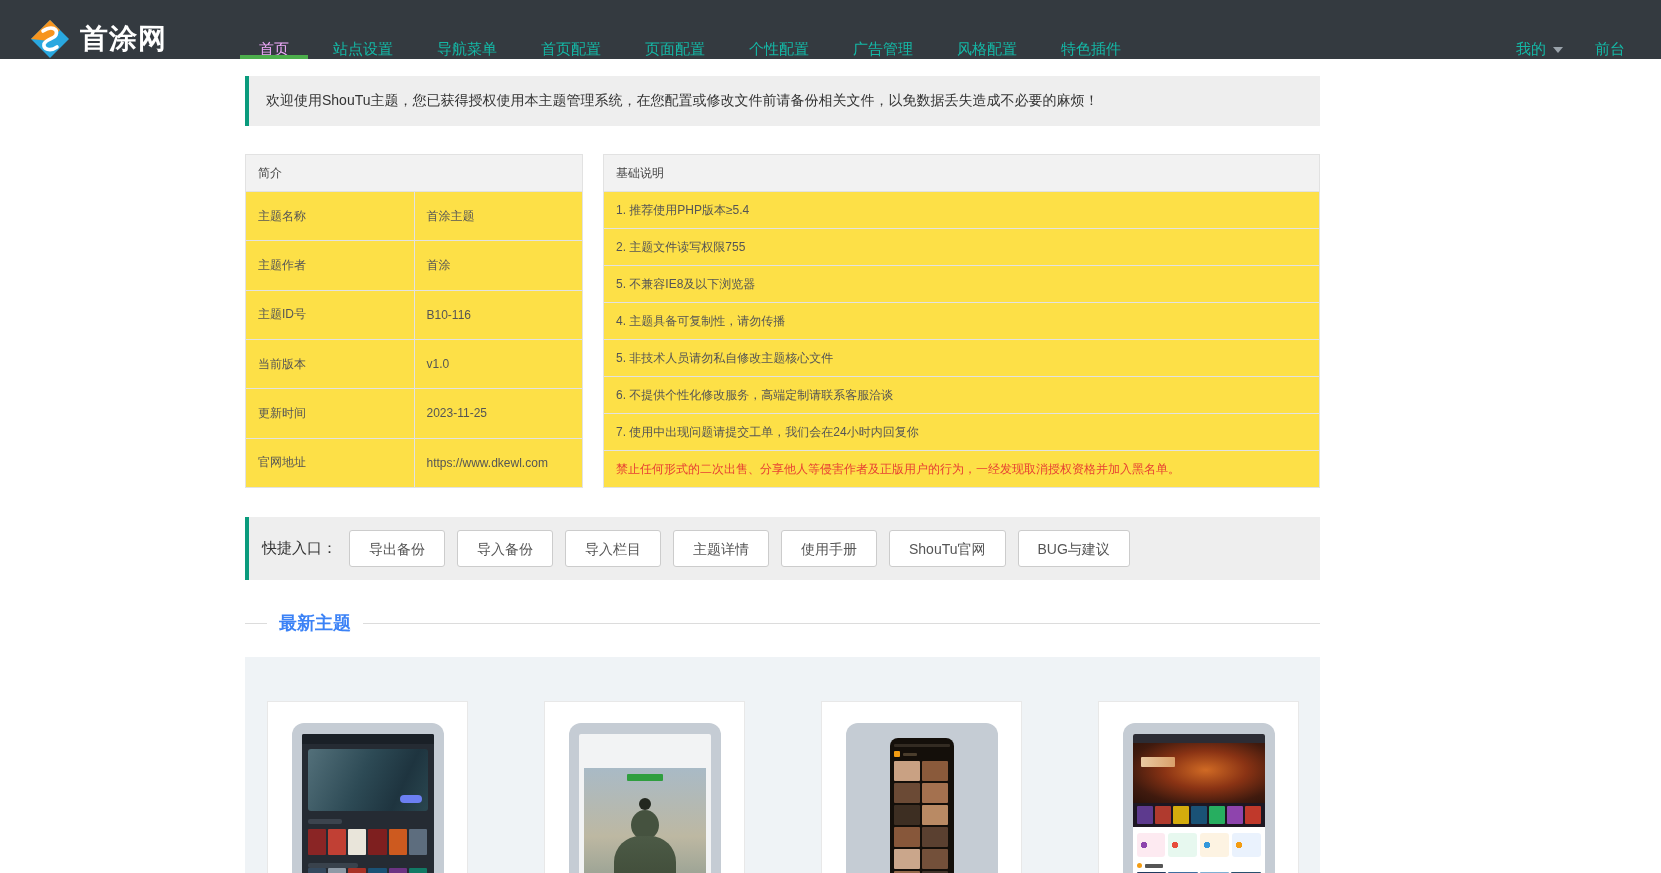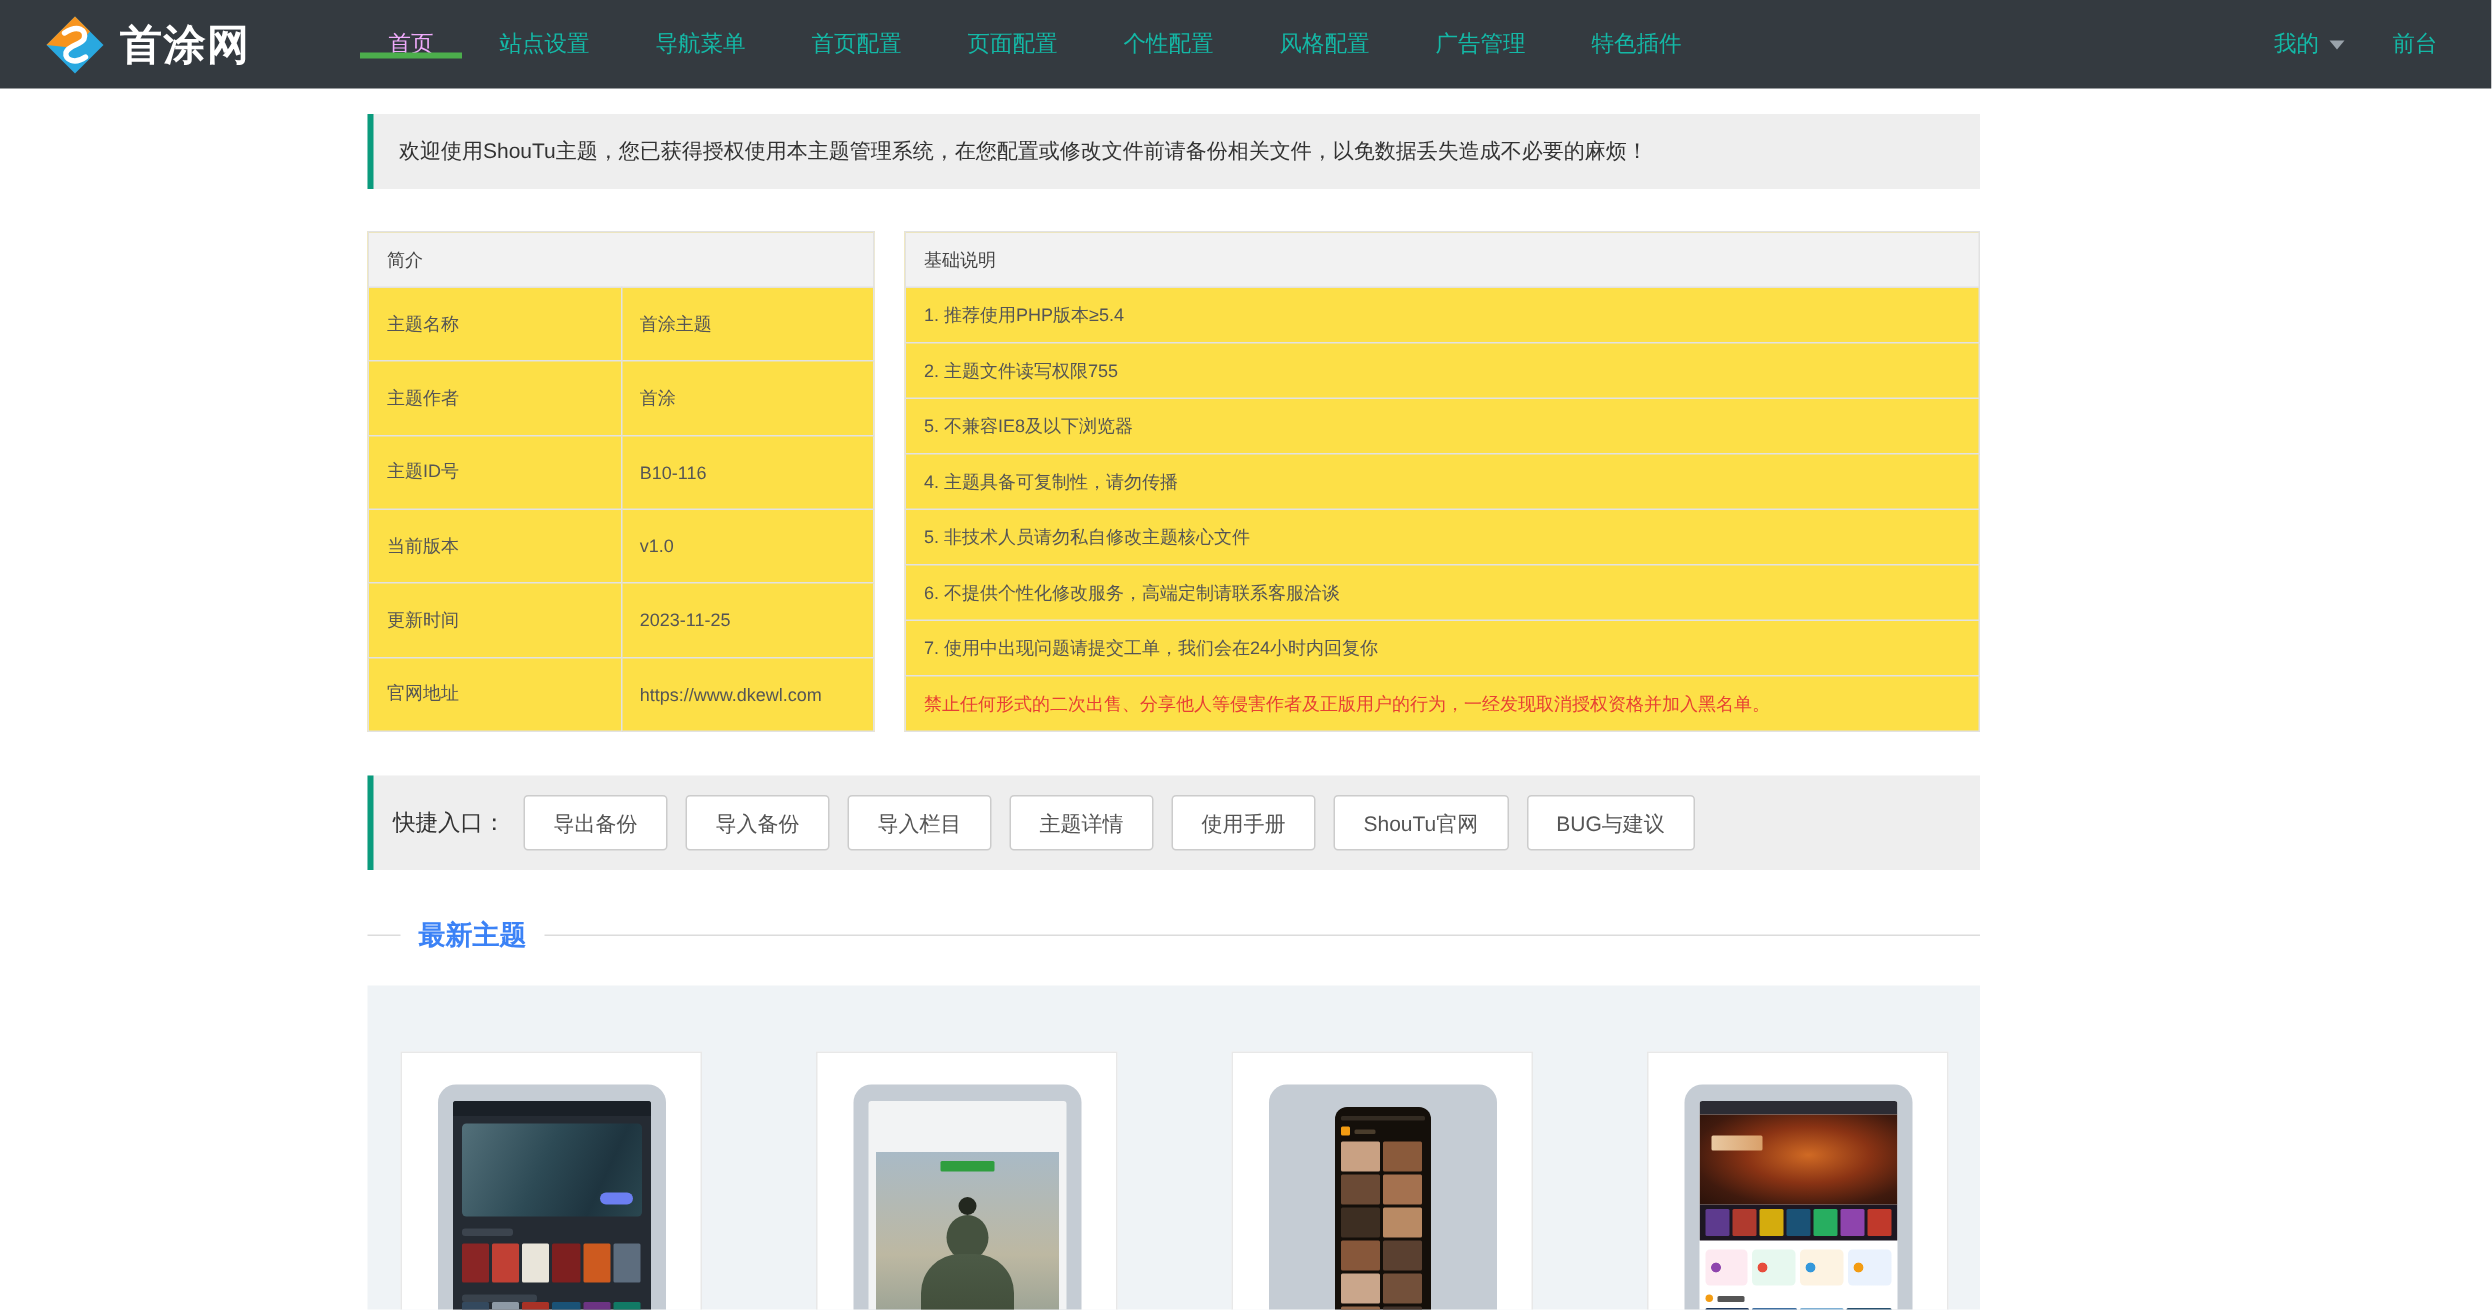--- a/index.html
+++ b/index.html
@@ -6,21 +6,21 @@
   * { box-sizing: border-box; }
   html,body { margin:0; padding:0; }
   body {
     width:1661px; height:873px; overflow:hidden; position:relative;
     background:#fff; font-family:"Liberation Sans","DejaVu Sans",sans-serif;
     color:#333;
   }
 
   
   .navbar {
-    height:59px; background:#343a40; display:flex; align-items:center;
+    height:59px; background:#343a40; display:flex; align-items:flex-end;
     padding-left:30px;
   }
   .brand { display:flex; align-items:center; margin-right:70px; cursor:pointer; }
   .brand-logo { width:40px; height:40px; margin-right:10px; }
   .brand-name { color:#fff; font-size:28px; font-weight:bold; letter-spacing:1px; }
   .nav { display:flex; }
   .nav-item {
     display:flex; align-items:center; padding:0 22px; font-size:15px;
     color:#14b8a6; position:relative; cursor:pointer; text-decoration:none;
   }
@@ -188,22 +188,22 @@
     </svg>
     <span class="brand-name">首涂网</span>
   </div>
   <nav class="nav">
     <a class="nav-item active">首页</a>
     <a class="nav-item">站点设置</a>
     <a class="nav-item">导航菜单</a>
     <a class="nav-item">首页配置</a>
     <a class="nav-item">页面配置</a>
     <a class="nav-item">个性配置</a>
+    <a class="nav-item">广告管理</a>
     <a class="nav-item">风格配置</a>
-    <a class="nav-item">广告管理</a>
     <a class="nav-item">特色插件</a>
   </nav>
   <div class="nav-right">
     <a class="nav-item">
       <span>我的</span>
       <span class="caret"></span>
     </a>
     <a class="nav-item">前台</a>
   </div>
 </header>

